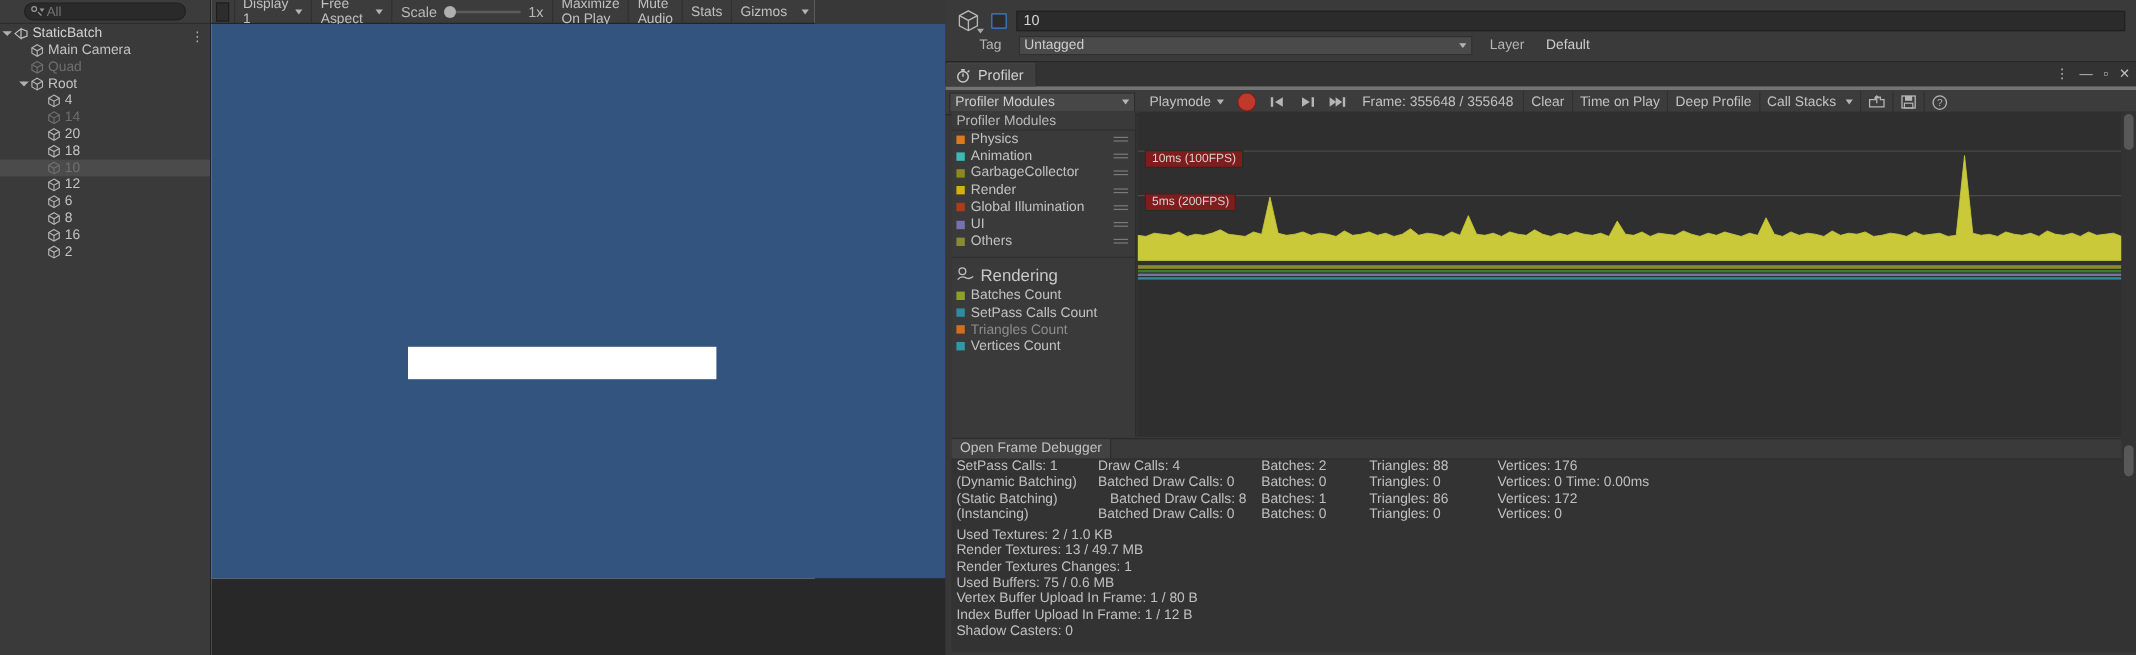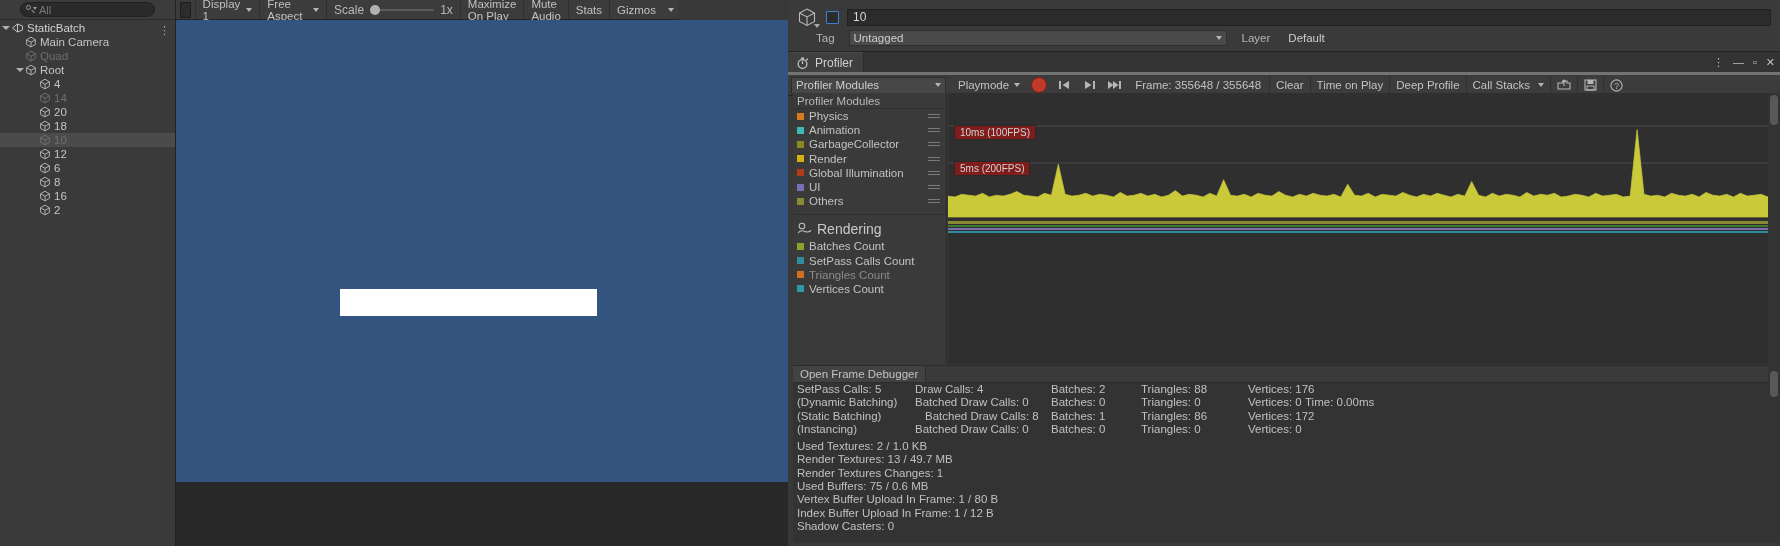--- a/index.html
+++ b/index.html
@@ -566,21 +566,21 @@
         <div class="thumb"></div>
       </div>
 
       <div class="fdbar">
         <div class="fdbtn">
           <span>Open Frame Debugger</span>
         </div>
       </div>
 
       <div class="statsblk" id="statsblk">
-          <div class="scol" style="left: 4px; top: 0px;">SetPass Calls: 5</div>
+          <div class="scol" style="left: 4px; top: 0px;">SetPass Calls: 1</div>
           <div class="scol" style="left: 122px; top: 0px;">Draw Calls: 4</div>
           <div class="scol" style="left: 258px; top: 0px;">Batches: 2</div>
           <div class="scol" style="left: 348px; top: 0px;">Triangles: 88</div>
           <div class="scol" style="left: 455px; top: 0px;">Vertices: 176</div>
           <div class="scol" style="left: 4px; top: 13.3px;">(Dynamic Batching)</div>
           <div class="scol" style="left: 122px; top: 13.3px;">Batched Draw Calls: 0</div>
           <div class="scol" style="left: 258px; top: 13.3px;">Batches: 0</div>
           <div class="scol" style="left: 348px; top: 13.3px;">Triangles: 0</div>
           <div class="scol" style="left: 455px; top: 13.3px;">Vertices: 0</div>
           <div class="scol" style="left: 512px; top: 13.3px;">Time: 0.00ms</div>

